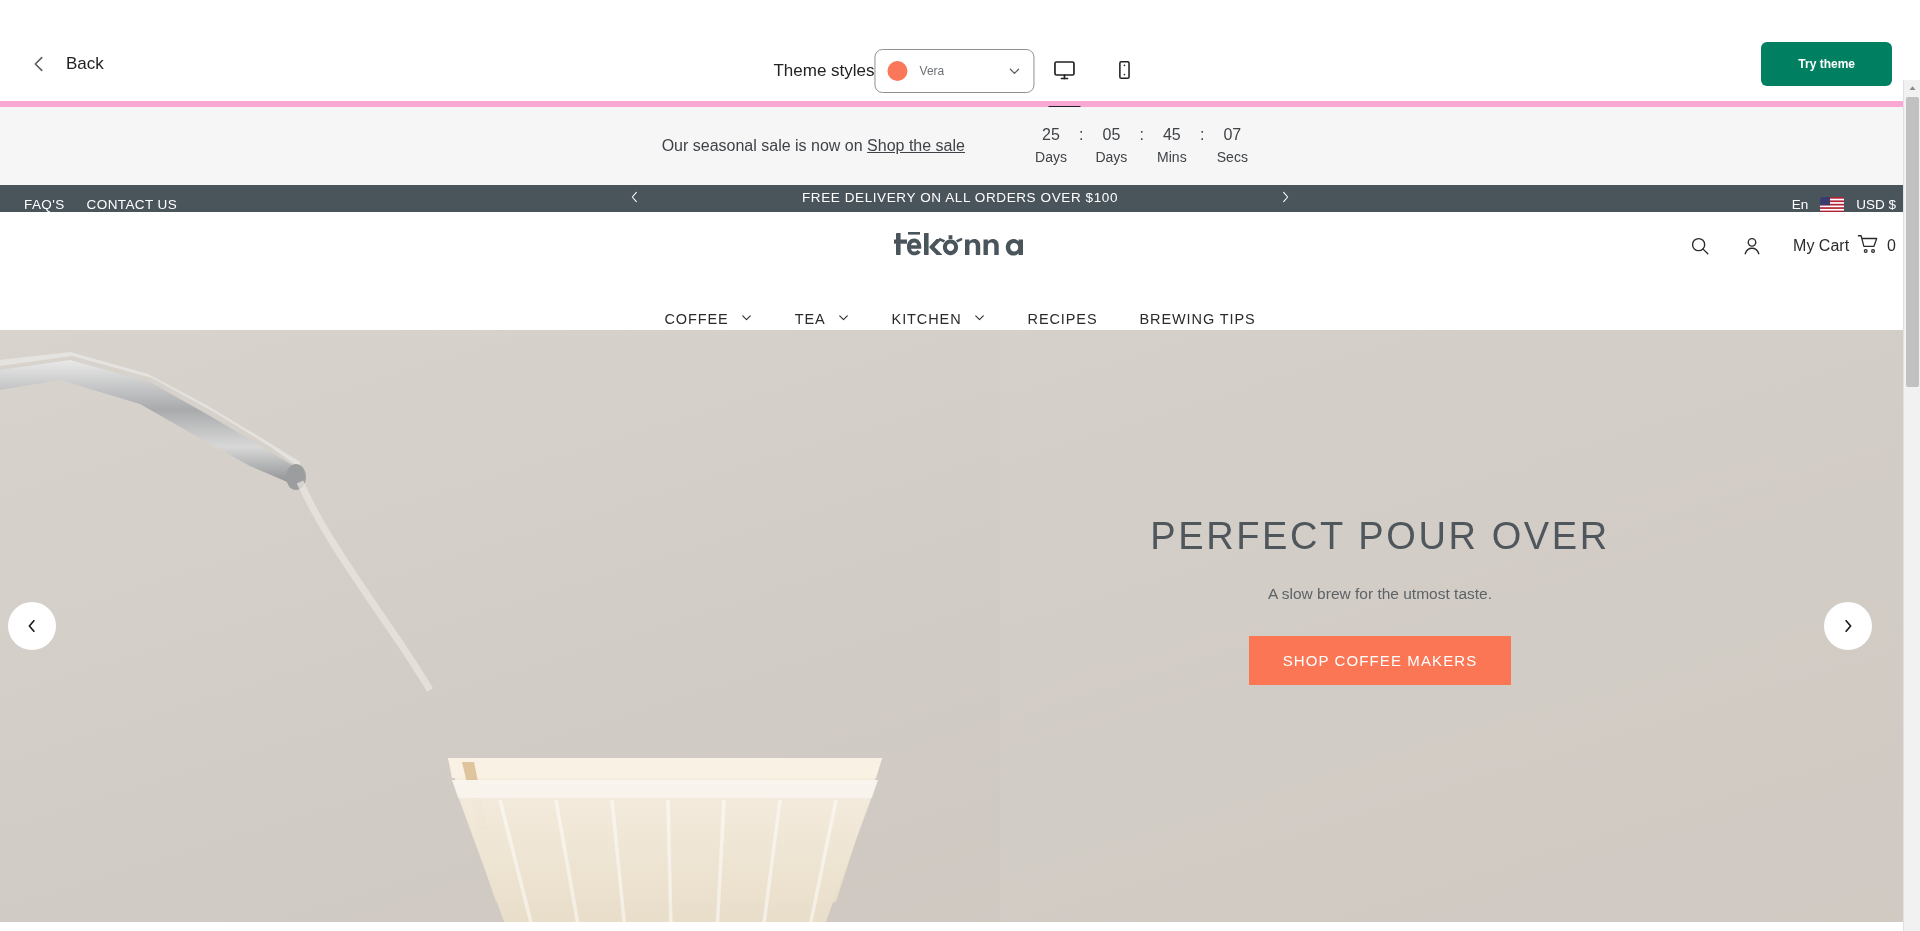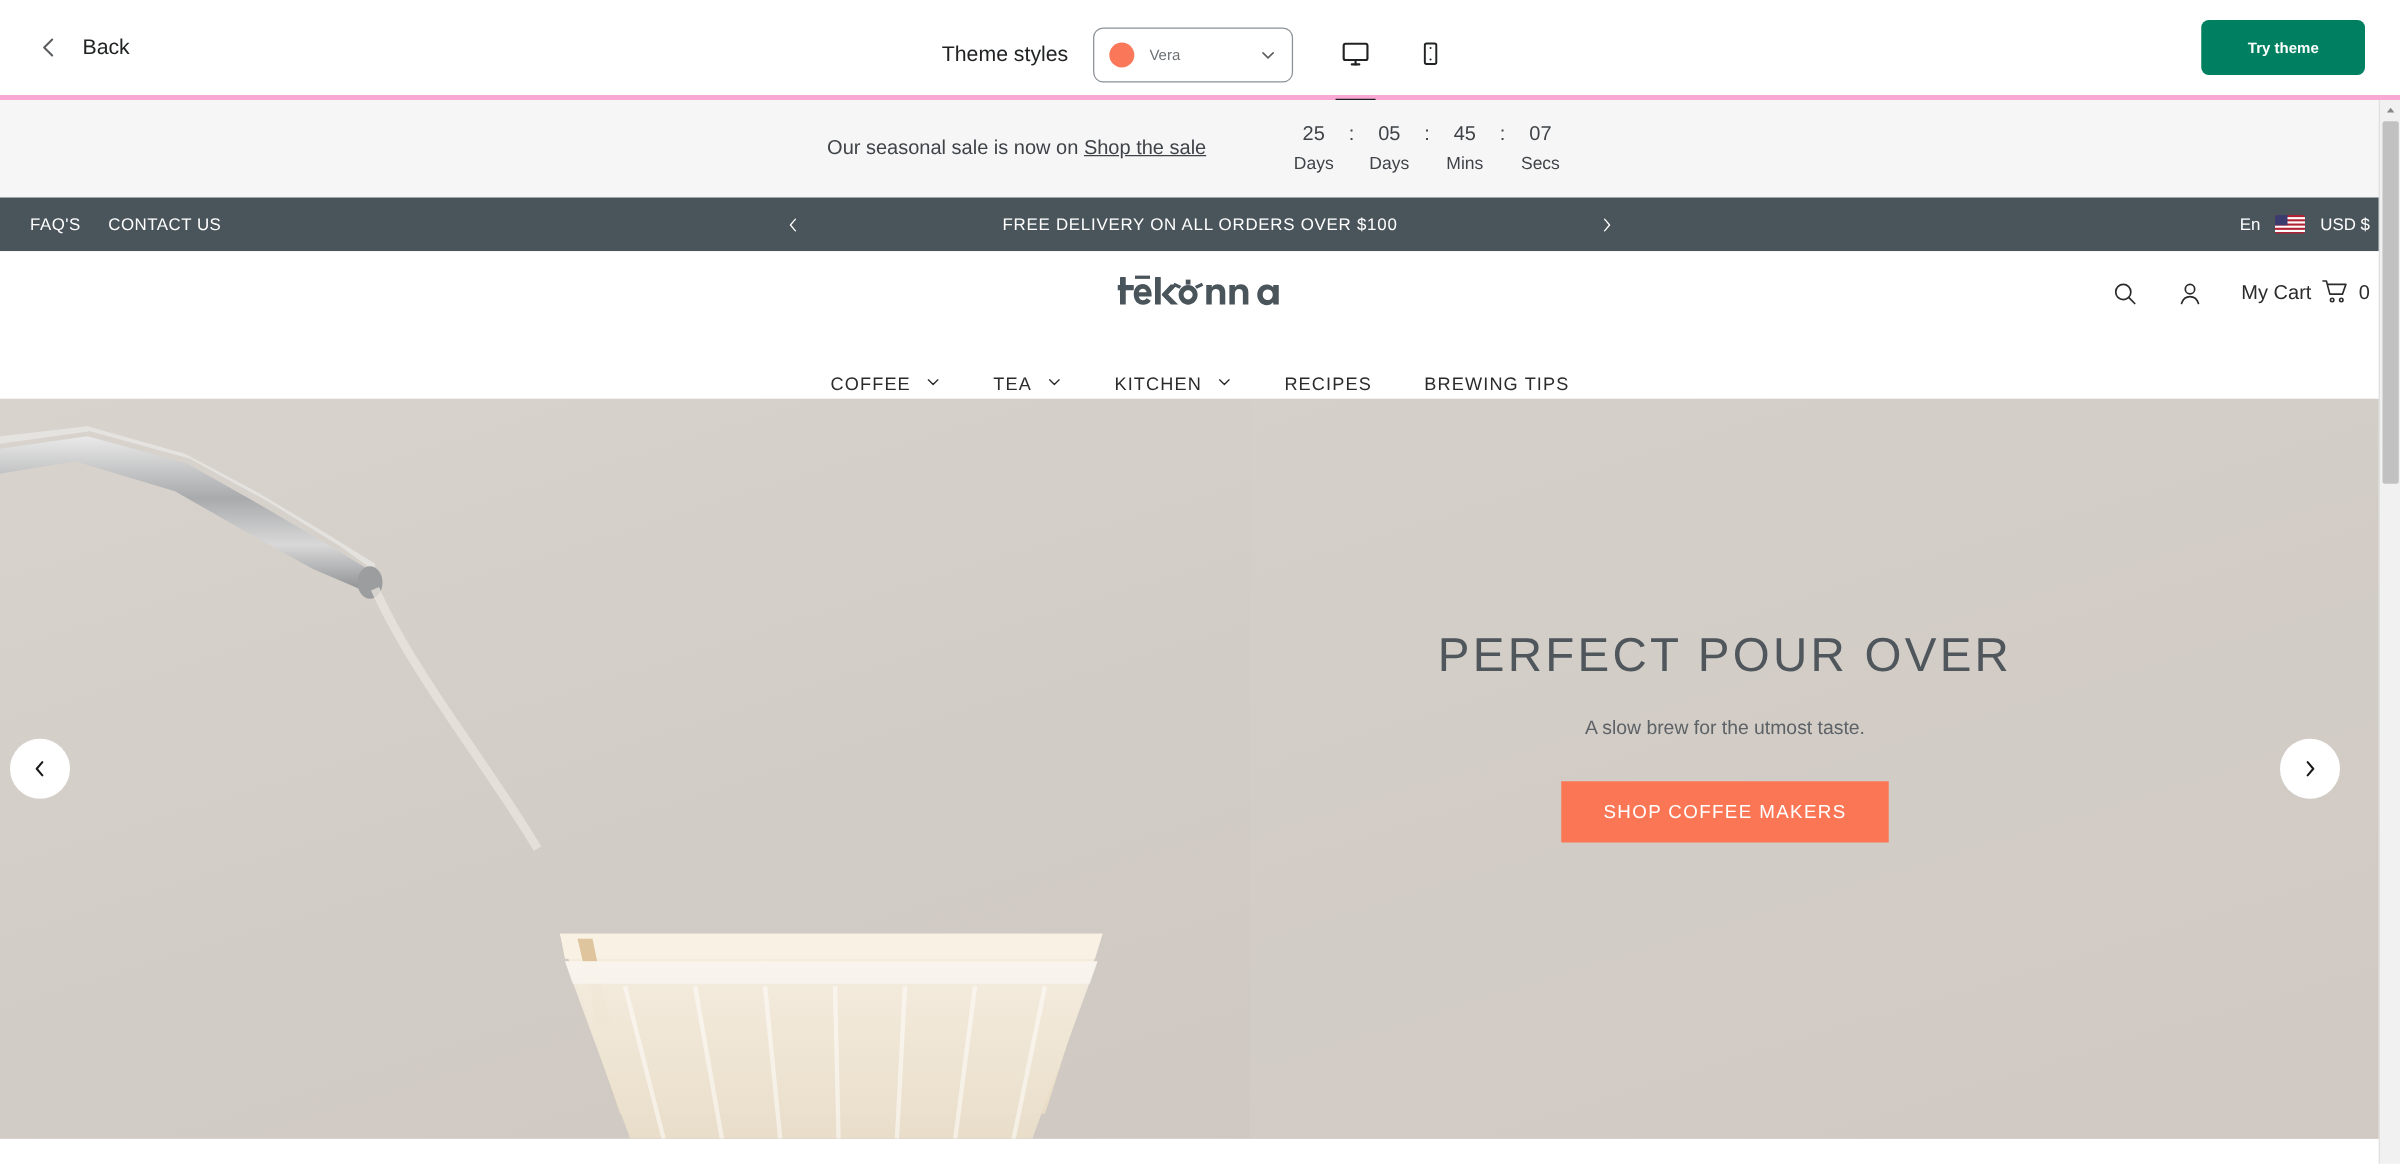--- a/index.html
+++ b/index.html
@@ -11,37 +11,37 @@
   }
 
   
   .preview-bar {
     position: relative;
     height: 80px;
     background: #ffffff;
     display: flex;
     align-items: center;
     padding: 0 28px;
-    border-bottom: 4px solid #f9a8d4;
+    border-bottom: 6px solid #f9a8d4;
+    margin-top: 27px;
   }
   .back-link {
     display: flex; align-items: center; gap: 16px;
     cursor: pointer;
     color: #202223;
   }
   .back-chevron { width: 22px; height: 22px; display: block; }
   .back-label { font-size: 17px; color: #202223; }
 
   .preview-center {
     position: absolute;
     left: 50%;
     transform: translateX(-50%);
     display: flex;
     align-items: center;
-    gap: 20px;
     top: 0; height: 88px;
   }
   .theme-styles-label { font-size: 17px; color: #202223; }
   .style-select {
     display: flex; align-items: center;
     width: 160px; height: 44px;
     border: 1px solid #8c9196;
     border-radius: 8px;
     background: #fff;
     padding: 0 12px;
@@ -106,25 +106,25 @@
   .countdown-msg { font-size: 16px; color: #3f4347; }
   .countdown-msg a { color: #3f4347; text-decoration: underline; }
   .countdown-timer { display: flex; align-items: flex-start; }
   .cd-unit { display: flex; flex-direction: column; align-items: center; width: 52px; }
   .cd-num { font-size: 16px; color: #3f4347; line-height: 22px; }
   .cd-lab { font-size: 14px; color: #3f4347; line-height: 22px; }
   .cd-sep { font-size: 16px; color: #3f4347; line-height: 22px; padding: 0 2px; }
 
   
   .announce-bar {
-    height: 43px;
+    height: 27px;
     background: #4a545b;
     color: #ffffff;
     display: flex;
-    align-items: center;
+    align-items: flex-end;
     position: relative;
     padding: 0 24px;
   }
   .announce-left { display: flex; gap: 22px; }
   .announce-left a {
     color: #ffffff; font-size: 13.5px; letter-spacing: .4px;
     text-decoration: none; cursor: pointer;
   }
   .announce-center {
     position: absolute; left: 0; right: 0;

